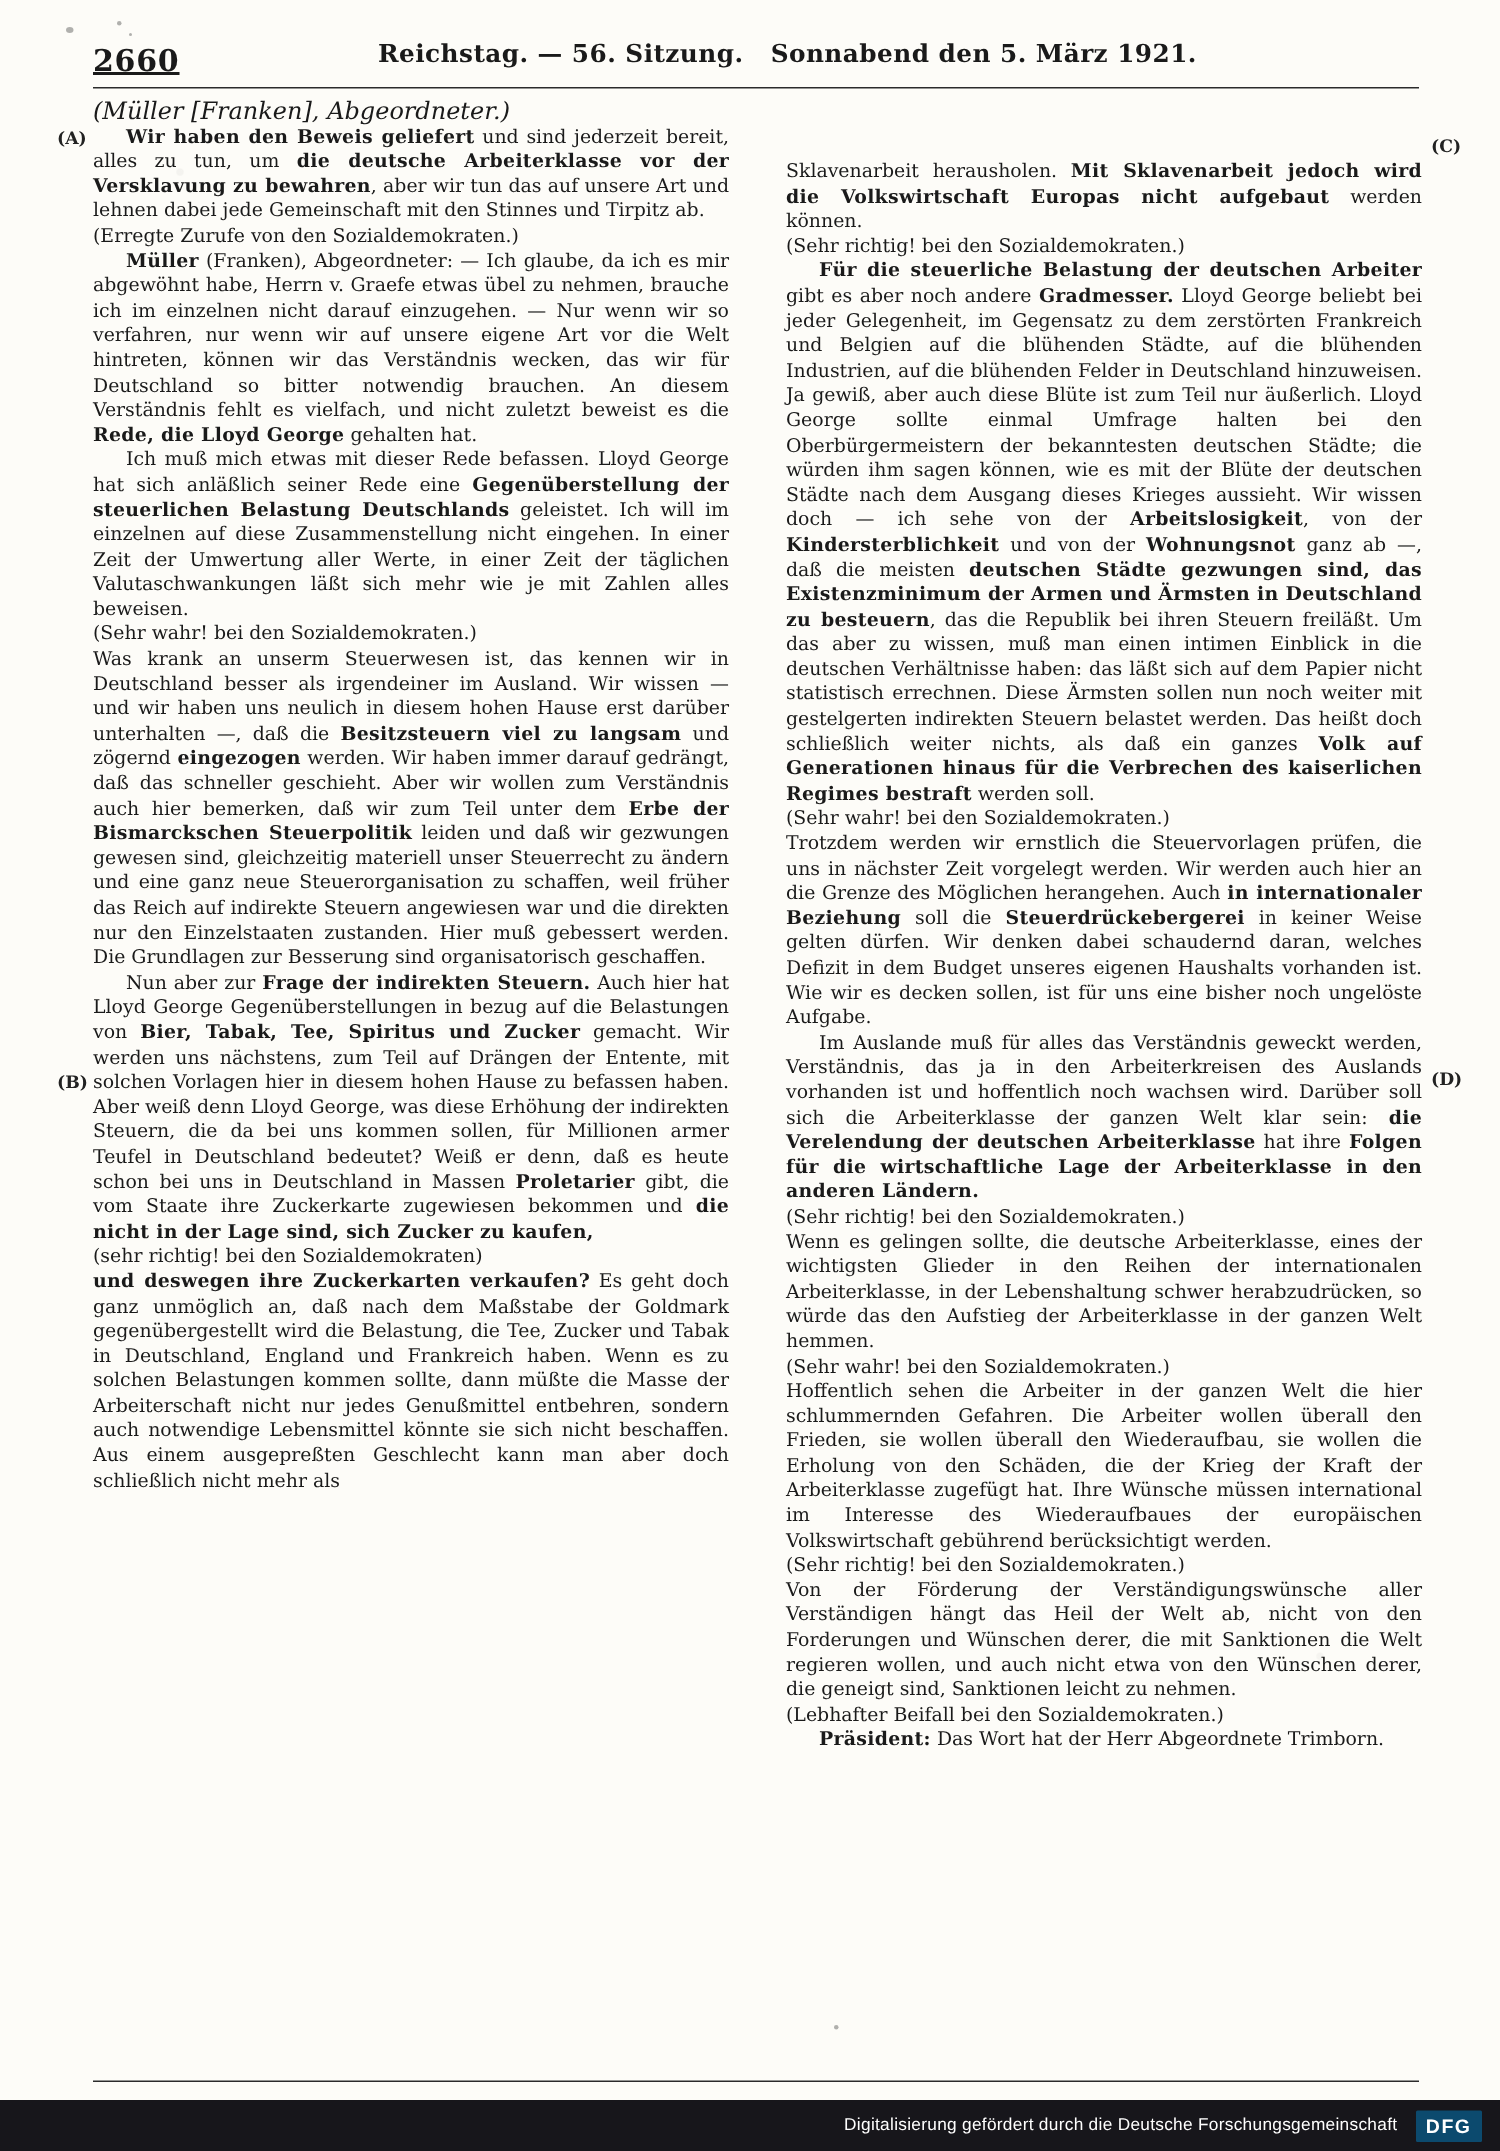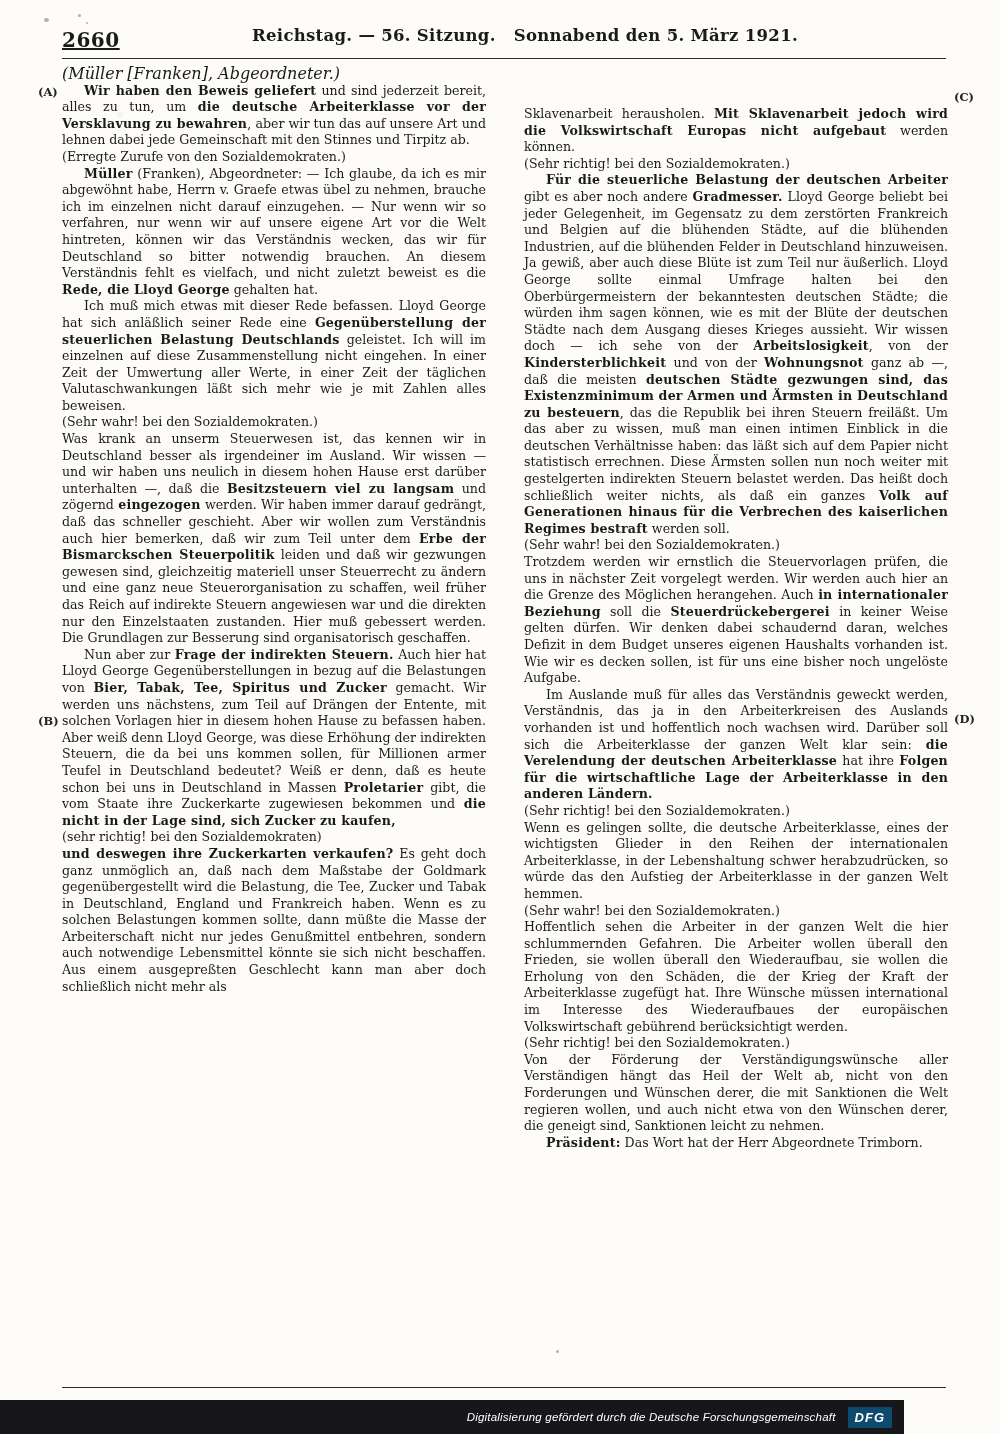--- a/index.html
+++ b/index.html
@@ -127,31 +127,30 @@
   .marker-a { left: 38px;  top: 85px; }
   .marker-b { left: 38px;  top: 714px; }
   .marker-c { left: 954px; top: 90px; }
   .marker-d { left: 954px; top: 712px; }
 
   
   .footer {
     position: absolute;
     left: 0;
     bottom: 0;
-    width: 904px;
+    width: 1000px;
     height: 34px;
     background: #17161b;
     color: #ffffff;
     display: flex;
     align-items: center;
     justify-content: flex-end;
     padding-right: 12px;
     box-sizing: border-box;
     font-family: "Liberation Sans", sans-serif;
-    font-style: italic;
   }
   .footer-text {
     font-size: 11.5px;
     letter-spacing: 0.2px;
     margin-right: 12px;
     white-space: nowrap;
   }
   .dfg-logo {
     background: #0c4a6e;
     color: #ffffff;
@@ -239,20 +238,21 @@
     <p class="noindent">Wenn es gelingen sollte, die deutsche Arbeiterklasse, eines der wichtigsten Glieder in den Reihen der internationalen Arbeiterklasse, in der Lebenshaltung schwer herabzudrücken, so würde das den Aufstieg der Arbeiterklasse in der ganzen Welt hemmen.</p>
 
     <p class="center">(Sehr wahr! bei den Sozialdemokraten.)</p>
 
     <p class="noindent">Hoffentlich sehen die Arbeiter in der ganzen Welt die hier schlummernden Gefahren. Die Arbeiter wollen überall den Frieden, sie wollen überall den Wiederaufbau, sie wollen die Erholung von den Schäden, die der Krieg der Kraft der Arbeiterklasse zugefügt hat. Ihre Wünsche müssen international im Interesse des Wiederaufbaues der europäischen Volkswirtschaft gebührend berücksichtigt werden.</p>
 
     <p class="center">(Sehr richtig! bei den Sozialdemokraten.)</p>
 
     <p class="noindent">Von der Förderung der Verständigungswünsche aller Verständigen hängt das Heil der Welt ab, nicht von den Forderungen und Wünschen derer, die mit Sanktionen die Welt regieren wollen, und auch nicht etwa von den Wünschen derer, die geneigt sind, Sanktionen leicht zu nehmen.</p>
 
+    <p class="center">(Lebhafter Beifall bei den Sozialdemokraten.)</p>
 
     <p class="speaker-head"><b>Präsident:</b> Das Wort hat der Herr Abgeordnete Trimborn.</p>
   </div>
 
   <div class="footer-rule"></div>
 
   <div class="footer">
     <span class="footer-text">Digitalisierung gefördert durch die Deutsche Forschungsgemeinschaft</span>
     <span class="dfg-logo">DFG</span>
   </div>

